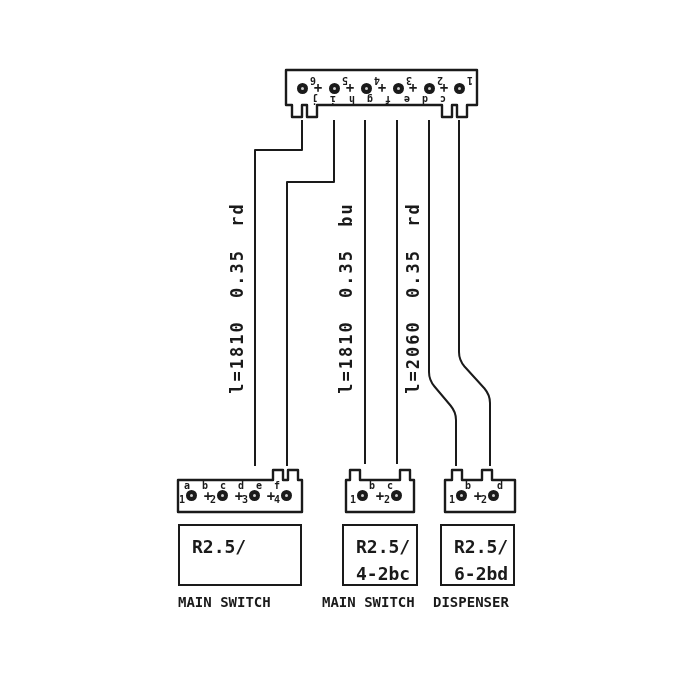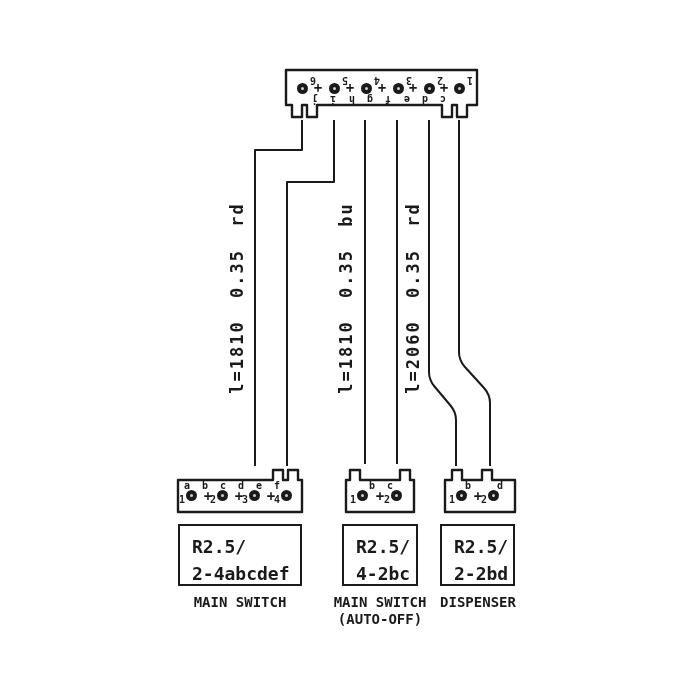--- a/index.html
+++ b/index.html
@@ -15,21 +15,21 @@
   .pin::after{content:"";position:absolute;left:4px;top:4px;width:3px;height:3px;background:#cfcfcf;border-radius:50%;}
   .plus{position:absolute;width:12px;font-size:14px;font-weight:700;line-height:14px;text-align:center;}
   .ltr{position:absolute;width:12px;font-size:10px;font-weight:700;line-height:10px;text-align:center;}
   .num{position:absolute;width:10px;font-size:10px;font-weight:700;line-height:10px;text-align:center;}
 
   .wire-label{position:absolute;width:210px;height:20px;transform:rotate(-90deg);
               font-size:17px;font-weight:700;letter-spacing:2px;word-spacing:10px;
               text-align:center;line-height:20px;white-space:nowrap;}
   .ref-box{position:absolute;border:2px solid #1a1a1a;background:#fff;box-sizing:border-box;
            padding:7px 0 0 12px;font-size:18px;font-weight:700;line-height:27px;white-space:nowrap;}
-  .caption{position:absolute;text-align:center;font-size:14px;font-weight:700;line-height:17px;white-space:nowrap;}
+  .caption{position:absolute;text-align:left;font-size:14px;font-weight:700;line-height:17px;white-space:nowrap;}
 </style>
 </head>
 <body>
 
 <div class="canvas">
 
   <svg class="layer" width="700" height="700">
 
     <path class="wire" d="M302 120 L302 150 L255 150 L255 466"></path>
     <path class="wire" d="M334 120 L334 182 L287 182 L287 466"></path>
@@ -117,35 +117,33 @@
     <span class="ltr" style="left:49px;top:1px;">d</span>
     <span class="pin" style="left:11px;top:10px;"></span>
     <span class="pin" style="left:43px;top:10px;"></span>
     <span class="plus" style="left:27px;top:9px;">+</span>
     <span class="num" style="left:2px;top:15px;">1</span>
     <span class="num" style="left:34px;top:15px;">2</span>
   </div>
 
   <div class="ref-box" style="left:178px;top:524px;width:124px;height:62px;">
     <div>R2.5/</div>
-    <div>2-4abcdef</div>
   </div>
   <div class="ref-box" style="left:342px;top:524px;width:76px;height:62px;">
     <div>R2.5/</div>
     <div>4-2bc</div>
   </div>
   <div class="ref-box" style="left:440px;top:524px;width:75px;height:62px;">
     <div>R2.5/</div>
-    <div>2-2bd</div>
+    <div>6-2bd</div>
   </div>
 
   <div class="caption" style="left:178px;top:594px;width:124px;">
     <div>MAIN SWITCH</div>
   </div>
   <div class="caption" style="left:322px;top:594px;width:116px;">
     <div>MAIN SWITCH</div>
-    <div>(AUTO-OFF)</div>
   </div>
   <div class="caption" style="left:433px;top:594px;width:90px;">
     <div>DISPENSER</div>
   </div>
 
 </div>
 
 </body></html>

